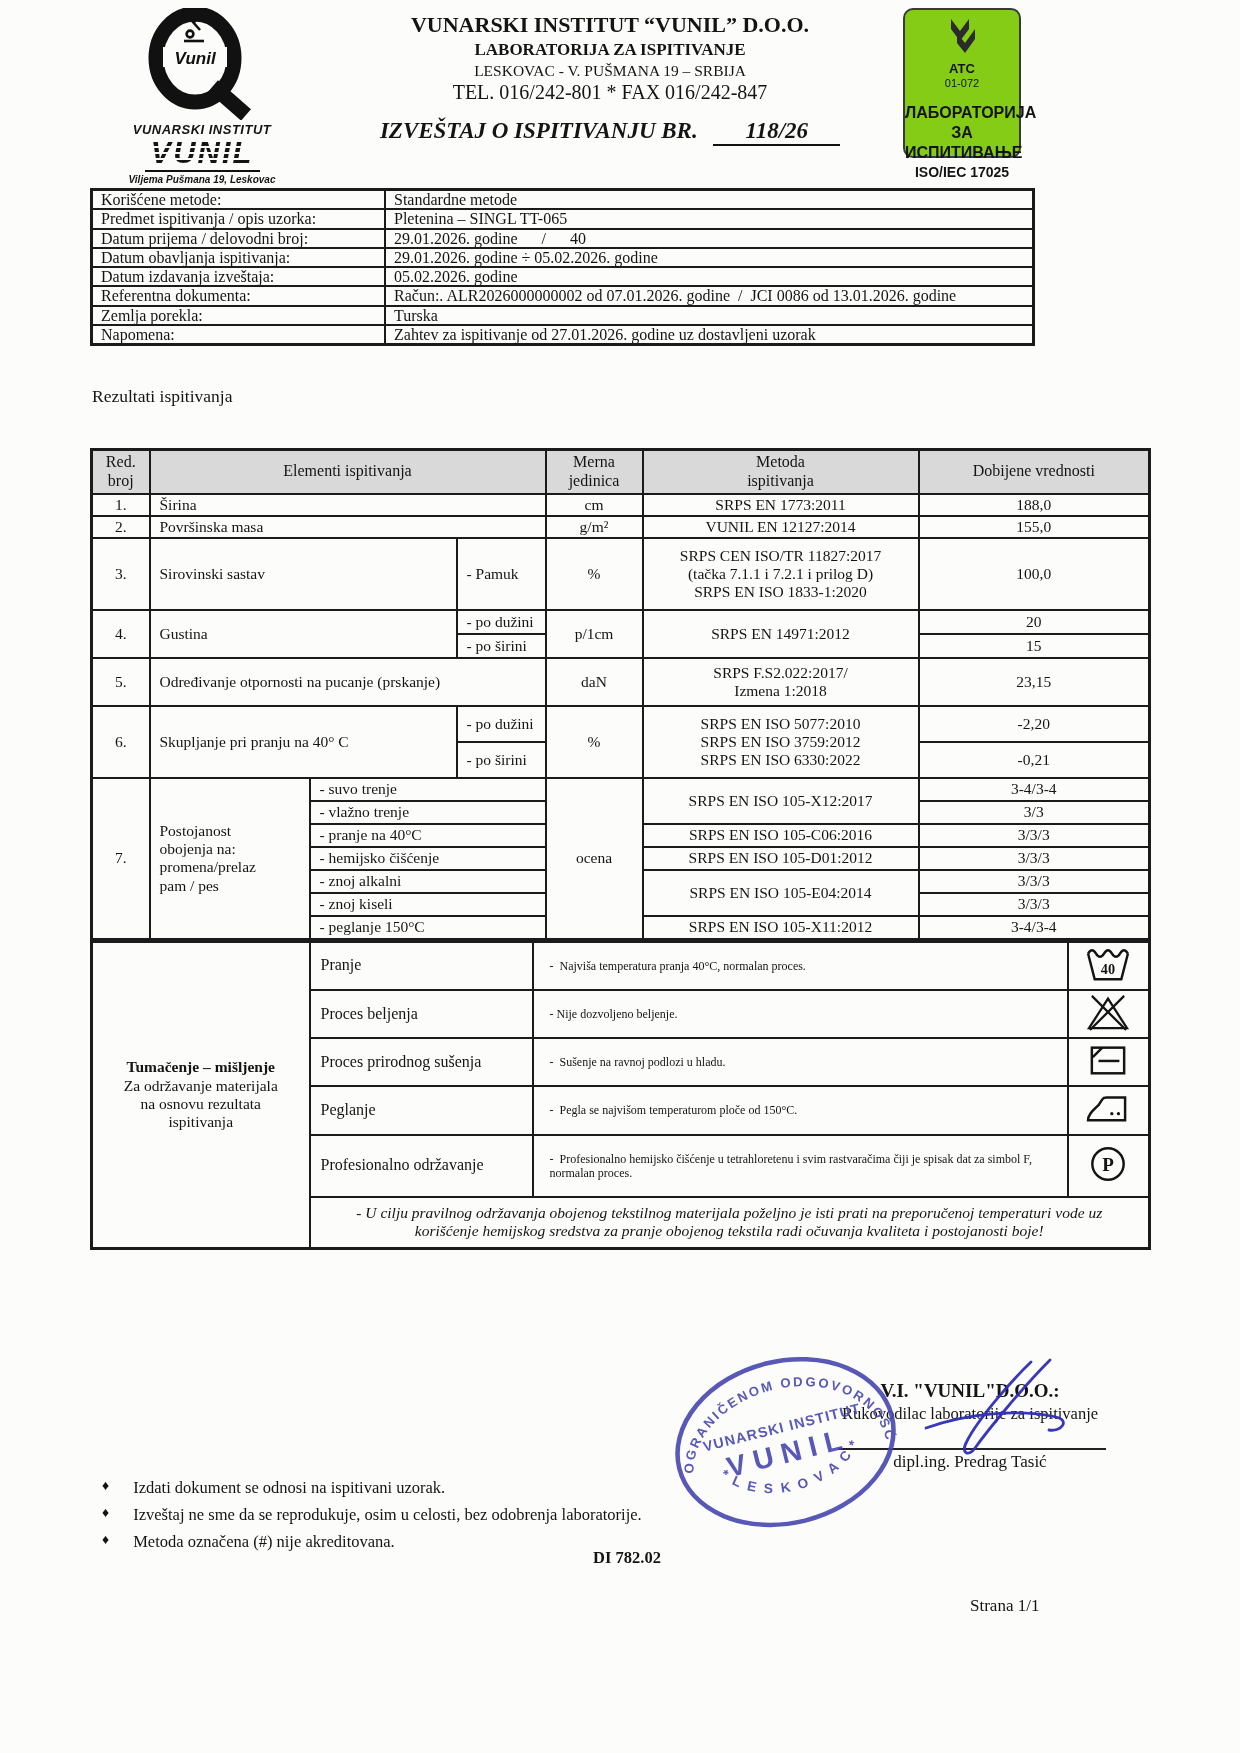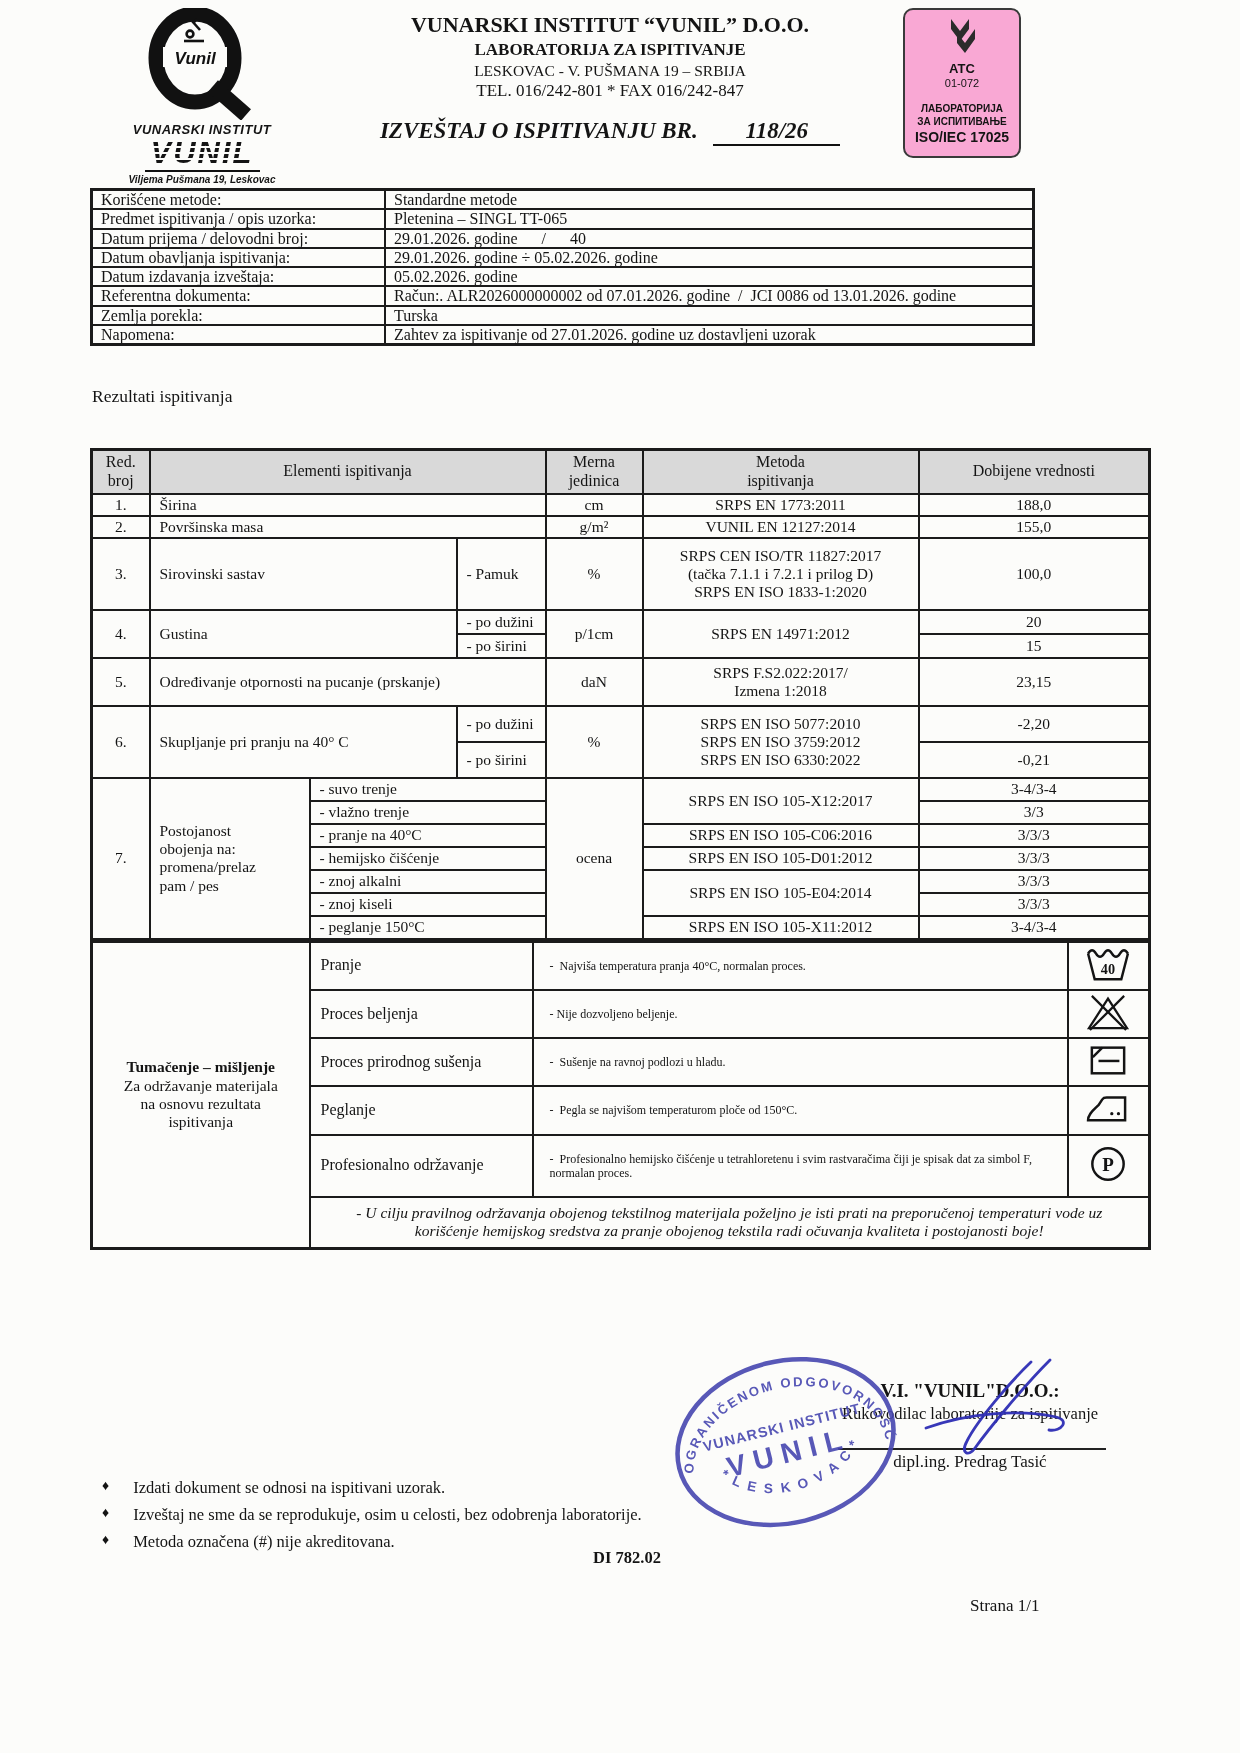--- a/index.html
+++ b/index.html
@@ -15,31 +15,31 @@
   .logo-brand{font-family:"Liberation Sans",sans-serif;font-weight:bold;font-style:italic;
               font-size:31px;line-height:1.05;letter-spacing:2px;}
   .stripes{position:absolute;inset:0;background:repeating-linear-gradient(0deg,transparent 0 4px,#fcfcfa 4px 6px);}
   .logo-addr{font-family:"Liberation Sans",sans-serif;font-weight:bold;font-style:italic;
              font-size:10px;margin-top:2px;}
 
   .head-center{position:absolute;left:310px;top:12px;width:600px;text-align:center;}
   .org-name{font-size:22px;font-weight:bold;line-height:1.2;}
   .lab-name{font-size:17px;font-weight:bold;margin-top:2px;}
   .addr-line{font-size:15.5px;margin-top:2px;}
-  .phone-line{font-size:17px;margin-top:1px;}
+  .phone-line{font-size:20px;margin-top:1px;}
   .report-title{position:absolute;left:310px;top:118px;width:600px;text-align:center;
                 font-size:23px;font-weight:bold;font-style:italic;}
   .report-no{display:inline-block;border-bottom:2.5px solid #111;padding:0 32px;margin-left:10px;}
 
   .atc-badge{position:absolute;left:903px;top:8px;width:118px;height:150px;border:2px solid #3a3a3a;
-             border-radius:10px;background:#f9a8d4;text-align:center;font-family:"Liberation Sans",sans-serif;
+             border-radius:10px;background:#84cc16;text-align:center;font-family:"Liberation Sans",sans-serif;
              padding-top:6px;box-sizing:border-box;}
   .atc-name{font-weight:bold;font-size:13px;margin-top:1px;}
   .atc-num{font-size:11px;margin-top:1px;}
-  .atc-lab{font-weight:bold;font-size:10px;line-height:1.25;margin-top:14px;}
+  .atc-lab{font-weight:bold;font-size:16px;line-height:1.25;margin-top:14px;}
   .atc-iso{font-weight:bold;font-size:14px;margin-top:1px;}
 
   
   .info-table{position:absolute;left:90px;top:188px;width:945px;border-collapse:collapse;
               border:3px solid #1b1b1b;table-layout:fixed;}
   .info-table td{border:2px solid #1b1b1b;font-size:16px;height:17px;padding:0 6px 0 8px;
                  line-height:1.08;white-space:pre-wrap;overflow:hidden;}
   .info-label{width:277px;}
   .info-value{padding-left:10px;}
 

